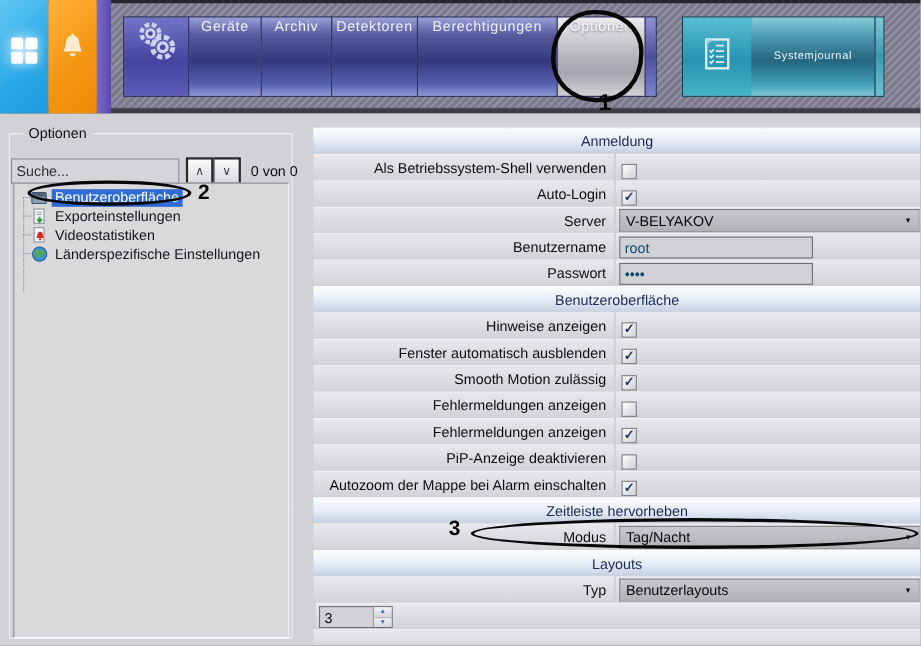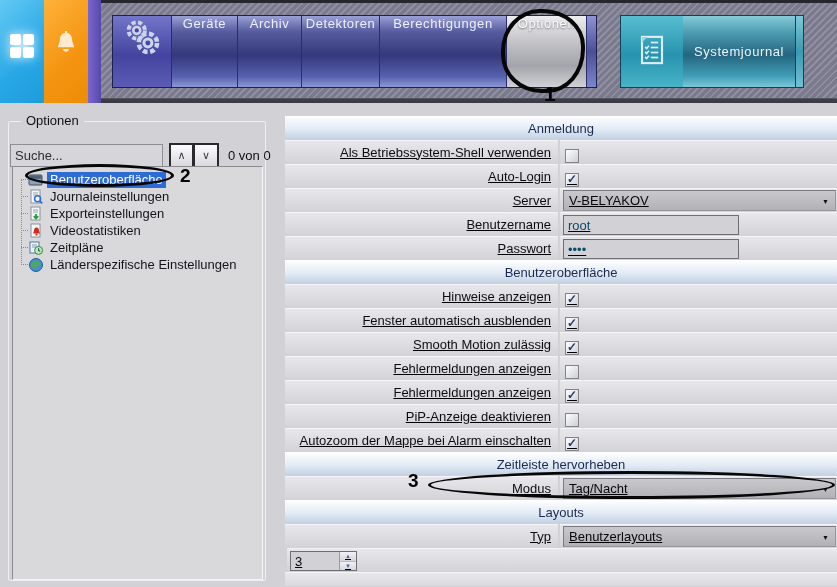--- a/index.html
+++ b/index.html
@@ -29,21 +29,21 @@
   .tbtn:first-child{border-left:none;}
   .tbtn-gears{width:58px;background:linear-gradient(180deg,#7276c8 0%,#4444a0 55%,#5c5cb6 100%);}
   .tbtn-sliver{width:10px;background:linear-gradient(180deg,#8d93d2 0%,#4a4f9a 50%,#7b85cc 100%);}
   .tbtn-selected{background:linear-gradient(180deg,#ededef 0%,#bababf 45%,#a4a4ac 70%,#d0d0d6 100%);
     color:#fafafc;text-shadow:0 1px 2px #6e6e78;}
 
   .sjbar{position:absolute;left:620px;top:15px;height:73px;display:flex;border:1px solid #0e4254;}
   .sj-icon-btn{width:62px;display:flex;align-items:center;justify-content:center;
     background:linear-gradient(180deg,#58bed2 0%,#2793af 55%,#47b4c8 100%);}
   .sj-main{width:112px;display:flex;align-items:center;justify-content:center;
-    color:#eaf6fa;font-size:13px;letter-spacing:.6px;
+    color:#eaf6fa;font-size:10px;letter-spacing:.6px;
     background:linear-gradient(180deg,#85cad8 0%,#4a99ae 25%,#25657f 55%,#419eb7 85%,#7cc8d8 100%);}
   .sj-sliver{width:8px;border-left:1px solid #0e4254;
     background:linear-gradient(180deg,#7ec9da 0%,#3a9ab2 50%,#6fc2d5 100%);}
 
   
   .groupbox{position:absolute;left:8px;top:121px;width:258px;height:460px;
     border:1px solid #efeff3;border-radius:2px;}
   .groupbox-legend{position:absolute;left:12px;top:-9px;background:#d2d2d6;
     padding:0 5px;font-size:13px;color:#101016;}
 
@@ -67,21 +67,21 @@
   .titem::before{content:"";position:absolute;left:8px;top:8px;width:7px;border-top:1px dotted #8a8a8a;}
   .titem svg{flex:0 0 16px;}
   .tlabel{margin-left:3px;padding:0 3px;line-height:16px;}
   .titem.selected .tlabel{background:#2e6bd4;color:#ffffff;}
 
   
   .entries{position:absolute;left:285px;top:116px;width:552px;}
   .hdr{height:23px;margin-bottom:1px;display:flex;align-items:center;justify-content:center;
     font-size:13px;color:#1a2a52;border-top:1px solid #ffffff;
     background:linear-gradient(180deg,#fcfdfe 0%,#e3ebf5 55%,#c5d2e3 100%);}
-  .row{height:23px;margin-bottom:1px;display:flex;text-decoration:underline;}
+  .row{height:23px;margin-bottom:1px;display:flex;}
   .lbl{width:273px;display:flex;align-items:center;justify-content:flex-end;
     padding-right:7px;font-size:13px;color:#0c0c12;border-top:1px solid #f4f4f7;
     background:linear-gradient(180deg,#e8e8ec 0%,#d4d4d8 100%);}
   .ctl{flex:1;margin-left:2px;display:flex;align-items:flex-end;padding-left:3px;
     border-top:1px solid #f4f4f7;background:linear-gradient(180deg,#e8e8ec 0%,#d4d4d8 100%);}
   .cb{width:14px;height:14px;margin-left:2px;background:linear-gradient(135deg,#fefefe,#ccd0d6);
     border:1px solid #82828a;display:flex;align-items:center;justify-content:center;
     font-size:12px;font-weight:bold;color:#26366c;}
   .cb.checked::after{content:"✓";margin-top:-2px;}
   .sel{flex:1;height:21px;margin-right:1px;position:relative;display:flex;align-items:center;
@@ -208,60 +208,40 @@
     <div class="treeline"></div>
 
     <div class="titem selected">
       <svg viewBox="0 0 16 16" width="16" height="16">
         <rect x="1" y="3" width="13" height="10" rx="1" fill="#8fa2b8" stroke="#3e506a"></rect>
         <rect x="1.5" y="3.5" width="12" height="3.4" fill="#4d6179"></rect>
       </svg>
       <span class="tlabel">Benutzeroberfläche</span>
     </div>
 
-    <div class="titem">
-      <svg viewBox="0 0 16 16" width="16" height="16">
-        <rect x="3" y="1" width="9" height="13" fill="#f4f6f8" stroke="#8a94a0"></rect>
-        <line x1="5" y1="4" x2="10" y2="4" stroke="#9aa4b0"></line>
-        <line x1="5" y1="6" x2="10" y2="6" stroke="#9aa4b0"></line>
-        <circle cx="9.6" cy="9.8" r="3" fill="none" stroke="#2f6fd0" stroke-width="1.5"></circle>
-        <line x1="11.8" y1="12" x2="14.2" y2="14.4" stroke="#2f6fd0" stroke-width="1.8"></line>
-      </svg>
-      <span class="tlabel">Journaleinstellungen</span>
-    </div>
 
     <div class="titem">
       <svg viewBox="0 0 16 16" width="16" height="16">
         <rect x="3" y="1" width="9" height="13" fill="#f4f6f8" stroke="#8a94a0"></rect>
         <line x1="5" y1="4" x2="10" y2="4" stroke="#9aa4b0"></line>
         <line x1="5" y1="6" x2="10" y2="6" stroke="#9aa4b0"></line>
         <path d="M8 8 L8 12 M5.8 10.2 L8 12.6 L10.2 10.2" stroke="#2e9e3a" stroke-width="1.8" fill="none"></path>
       </svg>
       <span class="tlabel">Exporteinstellungen</span>
     </div>
 
     <div class="titem">
       <svg viewBox="0 0 16 16" width="16" height="16">
         <rect x="3" y="1" width="9" height="13" fill="#f4f6f8" stroke="#8a94a0"></rect>
         <path d="M8.5 4.6 C6.6 4.6 6 6.3 6 8 L5 10.4 L12 10.4 L11 8 C11 6.3 10.4 4.6 8.5 4.6 Z" fill="#d42a1e"></path>
         <circle cx="8.5" cy="11.6" r="1.1" fill="#d42a1e"></circle>
       </svg>
       <span class="tlabel">Videostatistiken</span>
     </div>
 
-    <div class="titem">
-      <svg viewBox="0 0 16 16" width="16" height="16">
-        <rect x="2" y="2" width="9" height="11" fill="#eef2f8" stroke="#5577aa"></rect>
-        <line x1="4" y1="5" x2="9" y2="5" stroke="#8899bb"></line>
-        <line x1="4" y1="7" x2="9" y2="7" stroke="#8899bb"></line>
-        <circle cx="10.6" cy="10.4" r="4" fill="#c2e4ca" stroke="#2e8e3a"></circle>
-        <path d="M10.6 8.3 L10.6 10.4 L12.2 11.4" stroke="#1c5c28" stroke-width="1.1" fill="none"></path>
-      </svg>
-      <span class="tlabel">Zeitpläne</span>
-    </div>
 
     <div class="titem">
       <svg viewBox="0 0 16 16" width="16" height="16">
         <circle cx="8" cy="8" r="6.5" fill="#3f8fd6" stroke="#2a5e92"></circle>
         <path d="M3 6.2 C5 4.2 7 4.7 8 3.2 C10 4.2 12 5.2 13.2 6.7 C12 9.2 10 8.2 9 10.7 C7 12.2 5 11.2 3.5 9.7 Z" fill="#55a855" opacity="0.92"></path>
       </svg>
       <span class="tlabel">Länderspezifische Einstellungen</span>
     </div>
   </div>
 

